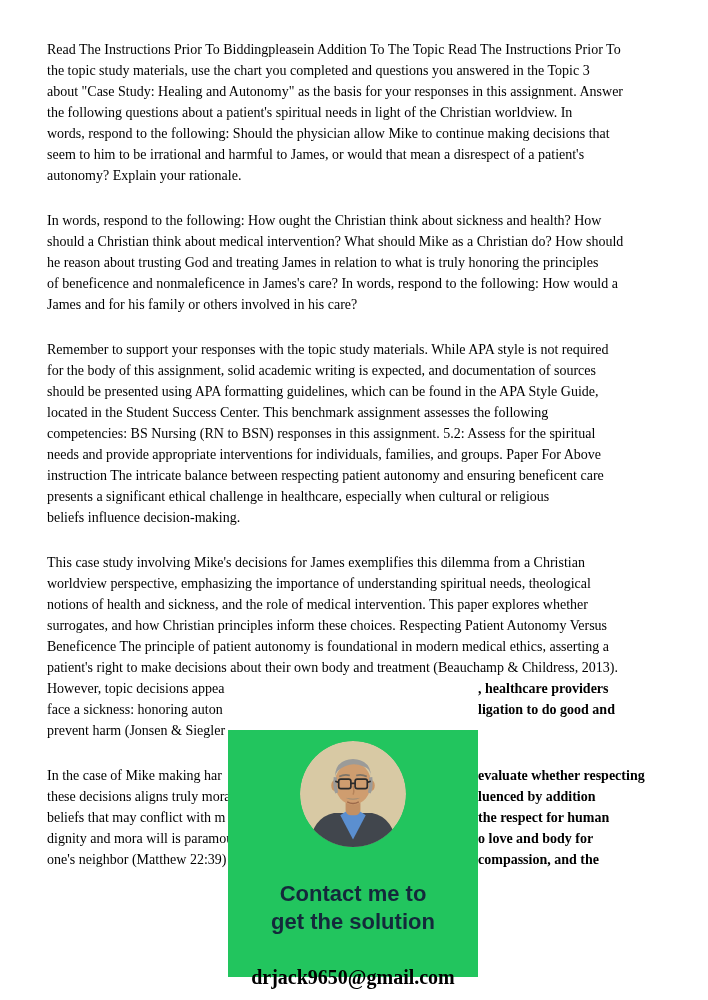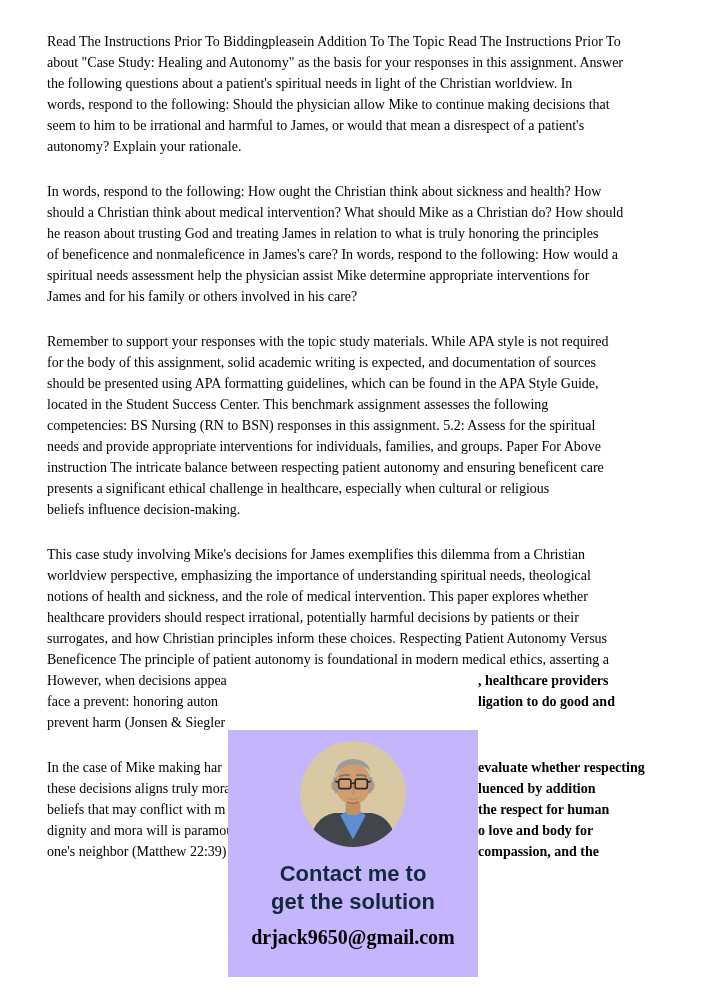--- a/index.html
+++ b/index.html
@@ -14,21 +14,21 @@
     background:#ffffff;
     overflow:hidden;
   }
   .text-col {
     position:absolute;
     left:47px; top:27px;
     width:622px;
     font-size:14px;
     color:#000000;
   }
-  .para { margin:4px 0 24px 0; }
+  .para { margin:12px 0 24px 0; }
   .line {
     height:21px;
     line-height:21px;
     white-space:pre;
   }
   .line.split { position:relative; }
   .frag-right {
     position:absolute;
     left:431px; top:0;
     white-space:pre;
@@ -68,66 +68,66 @@
   }
 </style>
 </head>
 <body style="background: rgb(255, 255, 255);">
 
 <div class="page">
 
   <div class="text-col" style="color: rgb(0, 0, 0);">
       <div class="para">
         <div class="line">Read The Instructions Prior To Biddingpleasein Addition To The Topic Read The Instructions Prior To</div>
+        <div class="line">the topic study materials, use the chart you completed and questions you answered in the Topic 3</div>
         <div class="line">about "Case Study: Healing and Autonomy" as the basis for your responses in this assignment. Answer</div>
         <div class="line">the following questions about a patient's spiritual needs in light of the Christian worldview. In</div>
         <div class="line">words, respond to the following: Should the physician allow Mike to continue making decisions that</div>
         <div class="line">seem to him to be irrational and harmful to James, or would that mean a disrespect of a patient's</div>
         <div class="line">autonomy? Explain your rationale.</div>
       </div>
       <div class="para">
         <div class="line">In words, respond to the following: How ought the Christian think about sickness and health? How</div>
         <div class="line">should a Christian think about medical intervention? What should Mike as a Christian do? How should</div>
         <div class="line">he reason about trusting God and treating James in relation to what is truly honoring the principles</div>
         <div class="line">of beneficence and nonmaleficence in James's care? In words, respond to the following: How would a</div>
-        <div class="line">spiritual needs assessment help the physician assist Mike determine appropriate interventions for</div>
         <div class="line">James and for his family or others involved in his care?</div>
       </div>
       <div class="para">
         <div class="line">Remember to support your responses with the topic study materials. While APA style is not required</div>
         <div class="line">for the body of this assignment, solid academic writing is expected, and documentation of sources</div>
         <div class="line">should be presented using APA formatting guidelines, which can be found in the APA Style Guide,</div>
         <div class="line">located in the Student Success Center. This benchmark assignment assesses the following</div>
         <div class="line">competencies: BS Nursing (RN to BSN) responses in this assignment. 5.2: Assess for the spiritual</div>
         <div class="line">needs and provide appropriate interventions for individuals, families, and groups. Paper For Above</div>
         <div class="line">instruction The intricate balance between respecting patient autonomy and ensuring beneficent care</div>
         <div class="line">presents a significant ethical challenge in healthcare, especially when cultural or religious</div>
         <div class="line">beliefs influence decision-making.</div>
       </div>
       <div class="para">
         <div class="line">This case study involving Mike's decisions for James exemplifies this dilemma from a Christian</div>
         <div class="line">worldview perspective, emphasizing the importance of understanding spiritual needs, theological</div>
         <div class="line">notions of health and sickness, and the role of medical intervention. This paper explores whether</div>
-        <div class="line">healthcare providers should respect irrational, potentially harmful decisions by patients or their</div>
         <div class="line">surrogates, and how Christian principles inform these choices. Respecting Patient Autonomy Versus</div>
         <div class="line">Beneficence The principle of patient autonomy is foundational in modern medical ethics, asserting a</div>
-        <div class="line split"><span class="frag-left">However, when decisions appea</span><span class="frag-right">, healthcare providers</span></div>
-        <div class="line split"><span class="frag-left">face a prevent: honoring auton</span><span class="frag-right">ligation to do good and</span></div>
+        <div class="line">patient's right to make decisions about their own body and treatment (Beauchamp &amp; Childress, 2013).</div>
+        <div class="line split"><span class="frag-left">However, topic decisions appea</span><span class="frag-right">, healthcare providers</span></div>
+        <div class="line split"><span class="frag-left">face a sickness: honoring auton</span><span class="frag-right">ligation to do good and</span></div>
         <div class="line split"><span class="frag-left">prevent harm (Jonsen &amp; Siegler</span><span class="frag-right"></span></div>
       </div>
       <div class="para">
         <div class="line split"><span class="frag-left">In the case of Mike making har</span><span class="frag-right">evaluate whether respecting</span></div>
         <div class="line split"><span class="frag-left">these decisions aligns truly mora</span><span class="frag-right">luenced by addition</span></div>
         <div class="line split"><span class="frag-left">beliefs that may conflict with m</span><span class="frag-right">the respect for human</span></div>
         <div class="line split"><span class="frag-left">dignity and mora will is paramou</span><span class="frag-right">o love and body for</span></div>
         <div class="line split"><span class="frag-left">one's neighbor (Matthew 22:39)</span><span class="frag-right">compassion, and the</span></div>
       </div>
     </div>
 
-  <div class="ad-overlay" style="background: #c4b5fd;">
+  <div class="ad-overlay" style="background: #22c55e; gap: 20px;">
     <div class="photo">
       <svg viewBox="0 0 100 100" width="106" height="106">
         <circle cx="50" cy="50" r="50" fill="#d8c9a4"></circle>
         <path d="M8 100 Q12 72 32 68 L68 68 Q88 72 92 100 Z" fill="#41464d"></path>
         <path d="M38 70 L50 93 L62 70 L56 66 L44 66 Z" fill="#5b8fd0"></path>
         <rect x="43" y="54" width="14" height="16" rx="5" fill="#c29064"></rect>
         <ellipse cx="32.5" cy="42" rx="3" ry="5" fill="#c99666"></ellipse>
         <ellipse cx="67.5" cy="42" rx="3" ry="5" fill="#c99666"></ellipse>
         <ellipse cx="50" cy="40" rx="17" ry="20" fill="#cf9d6f"></ellipse>
         <path d="M33 34 Q33 18 50 17 Q67 18 67 34 Q67 26 60 24 Q51 20 43 23.5 Q34 27 33 34 Z" fill="#9b9b99"></path>

